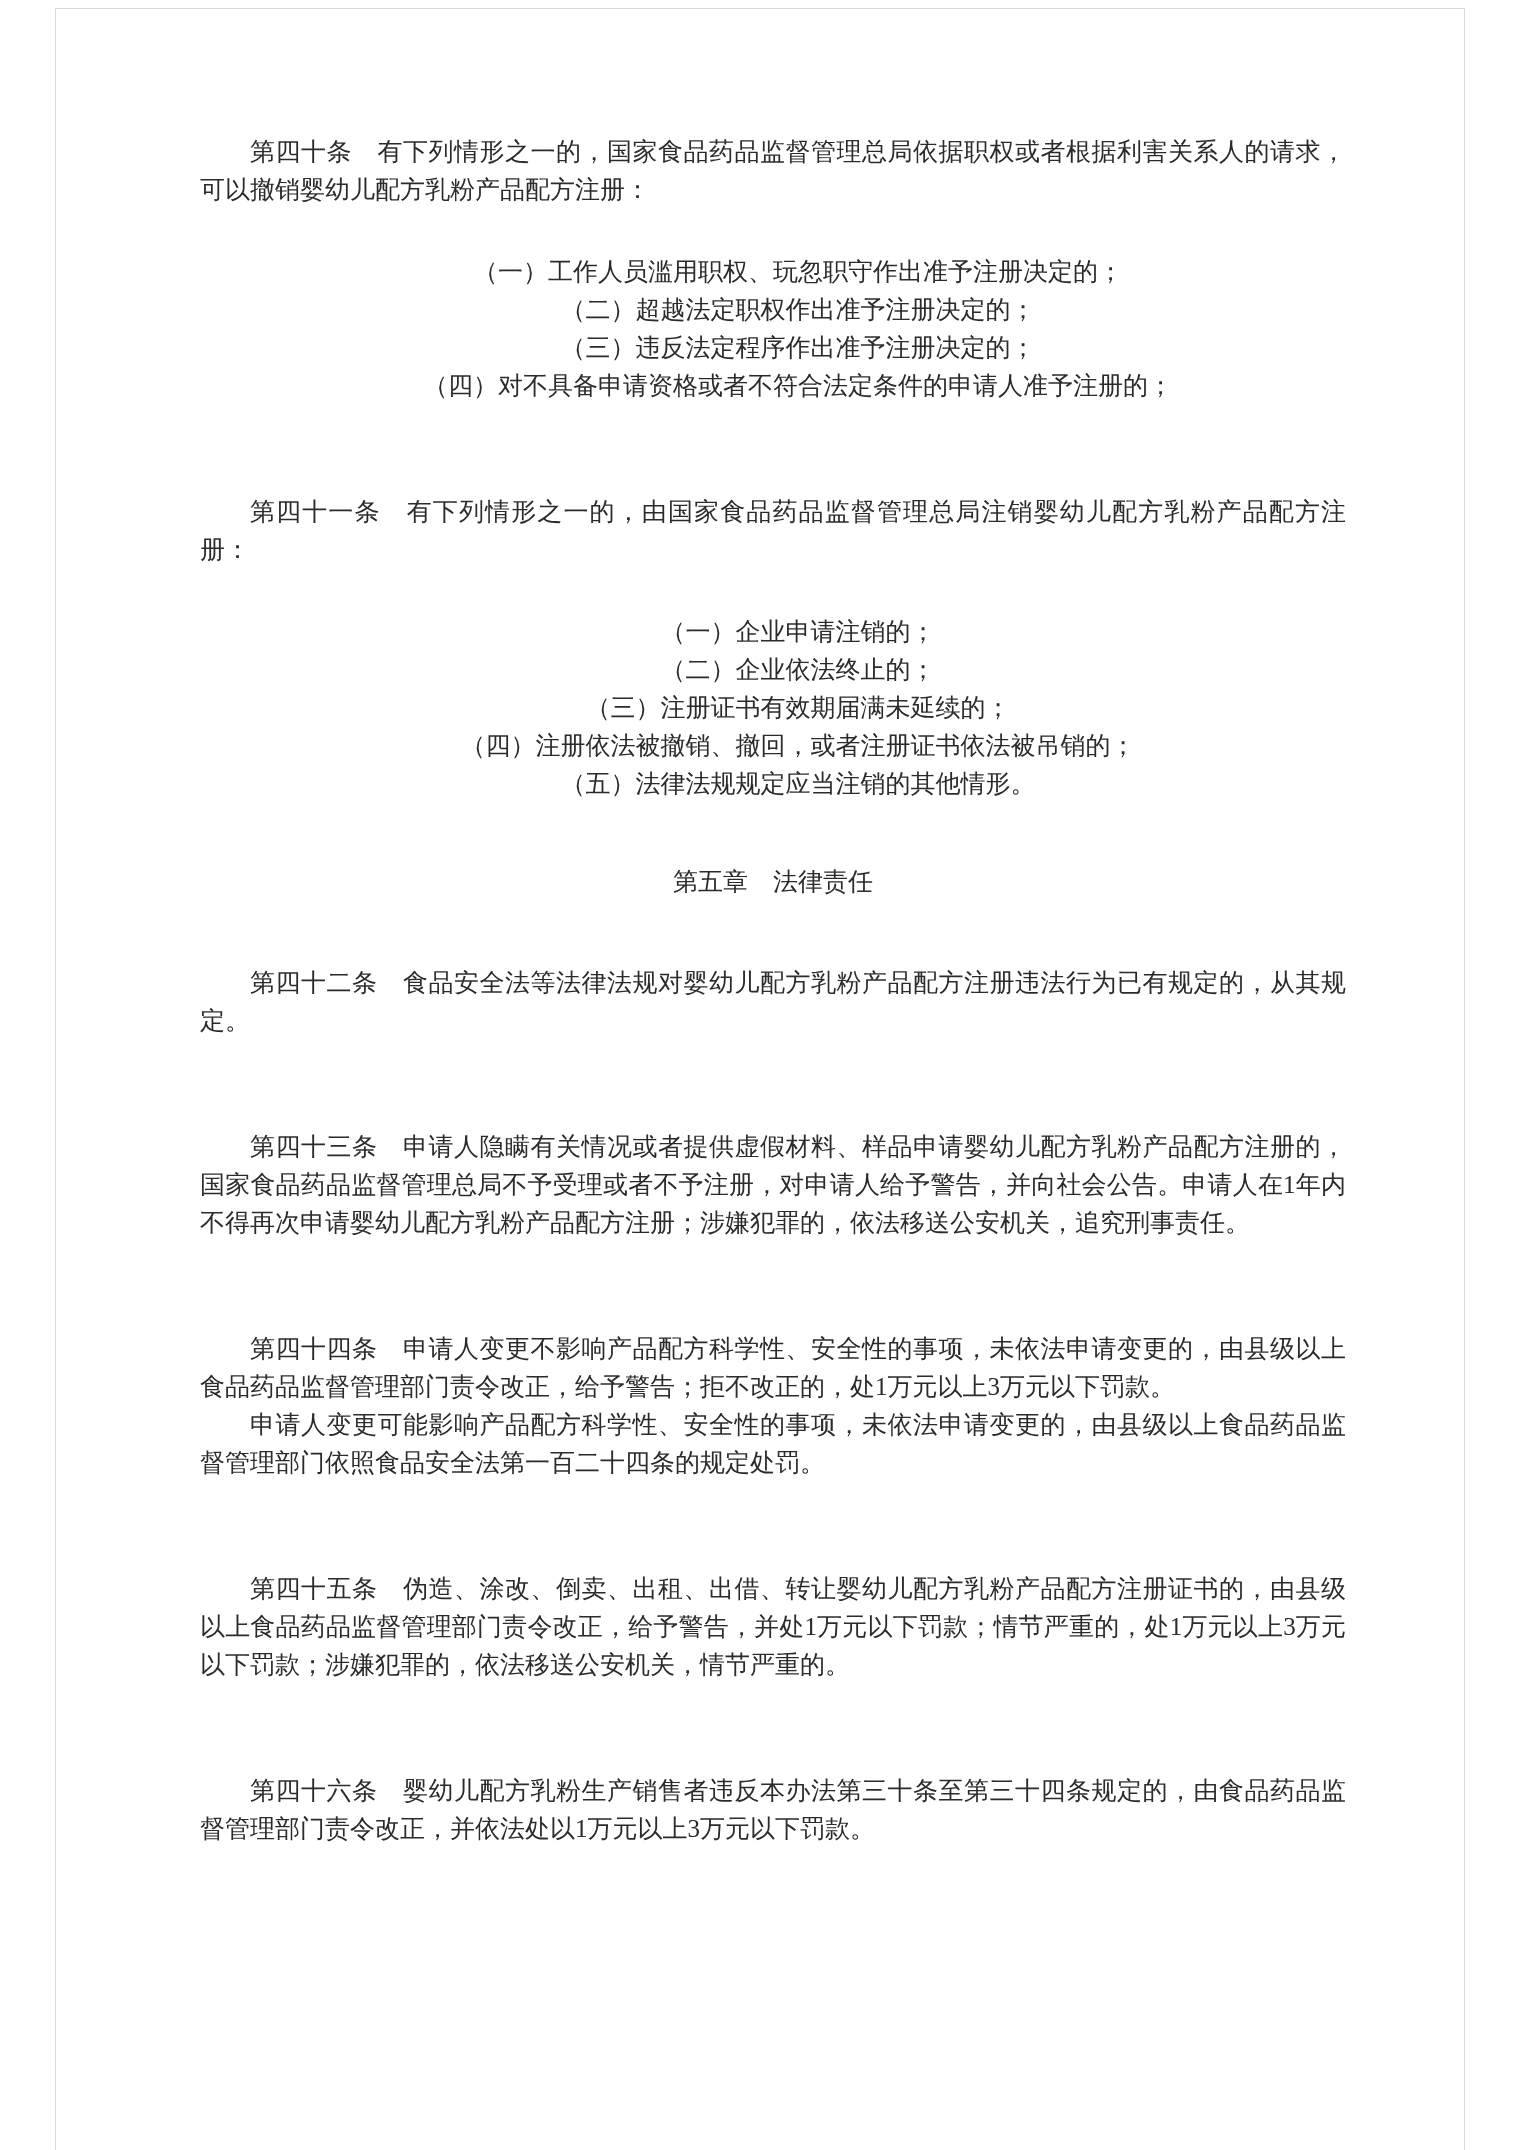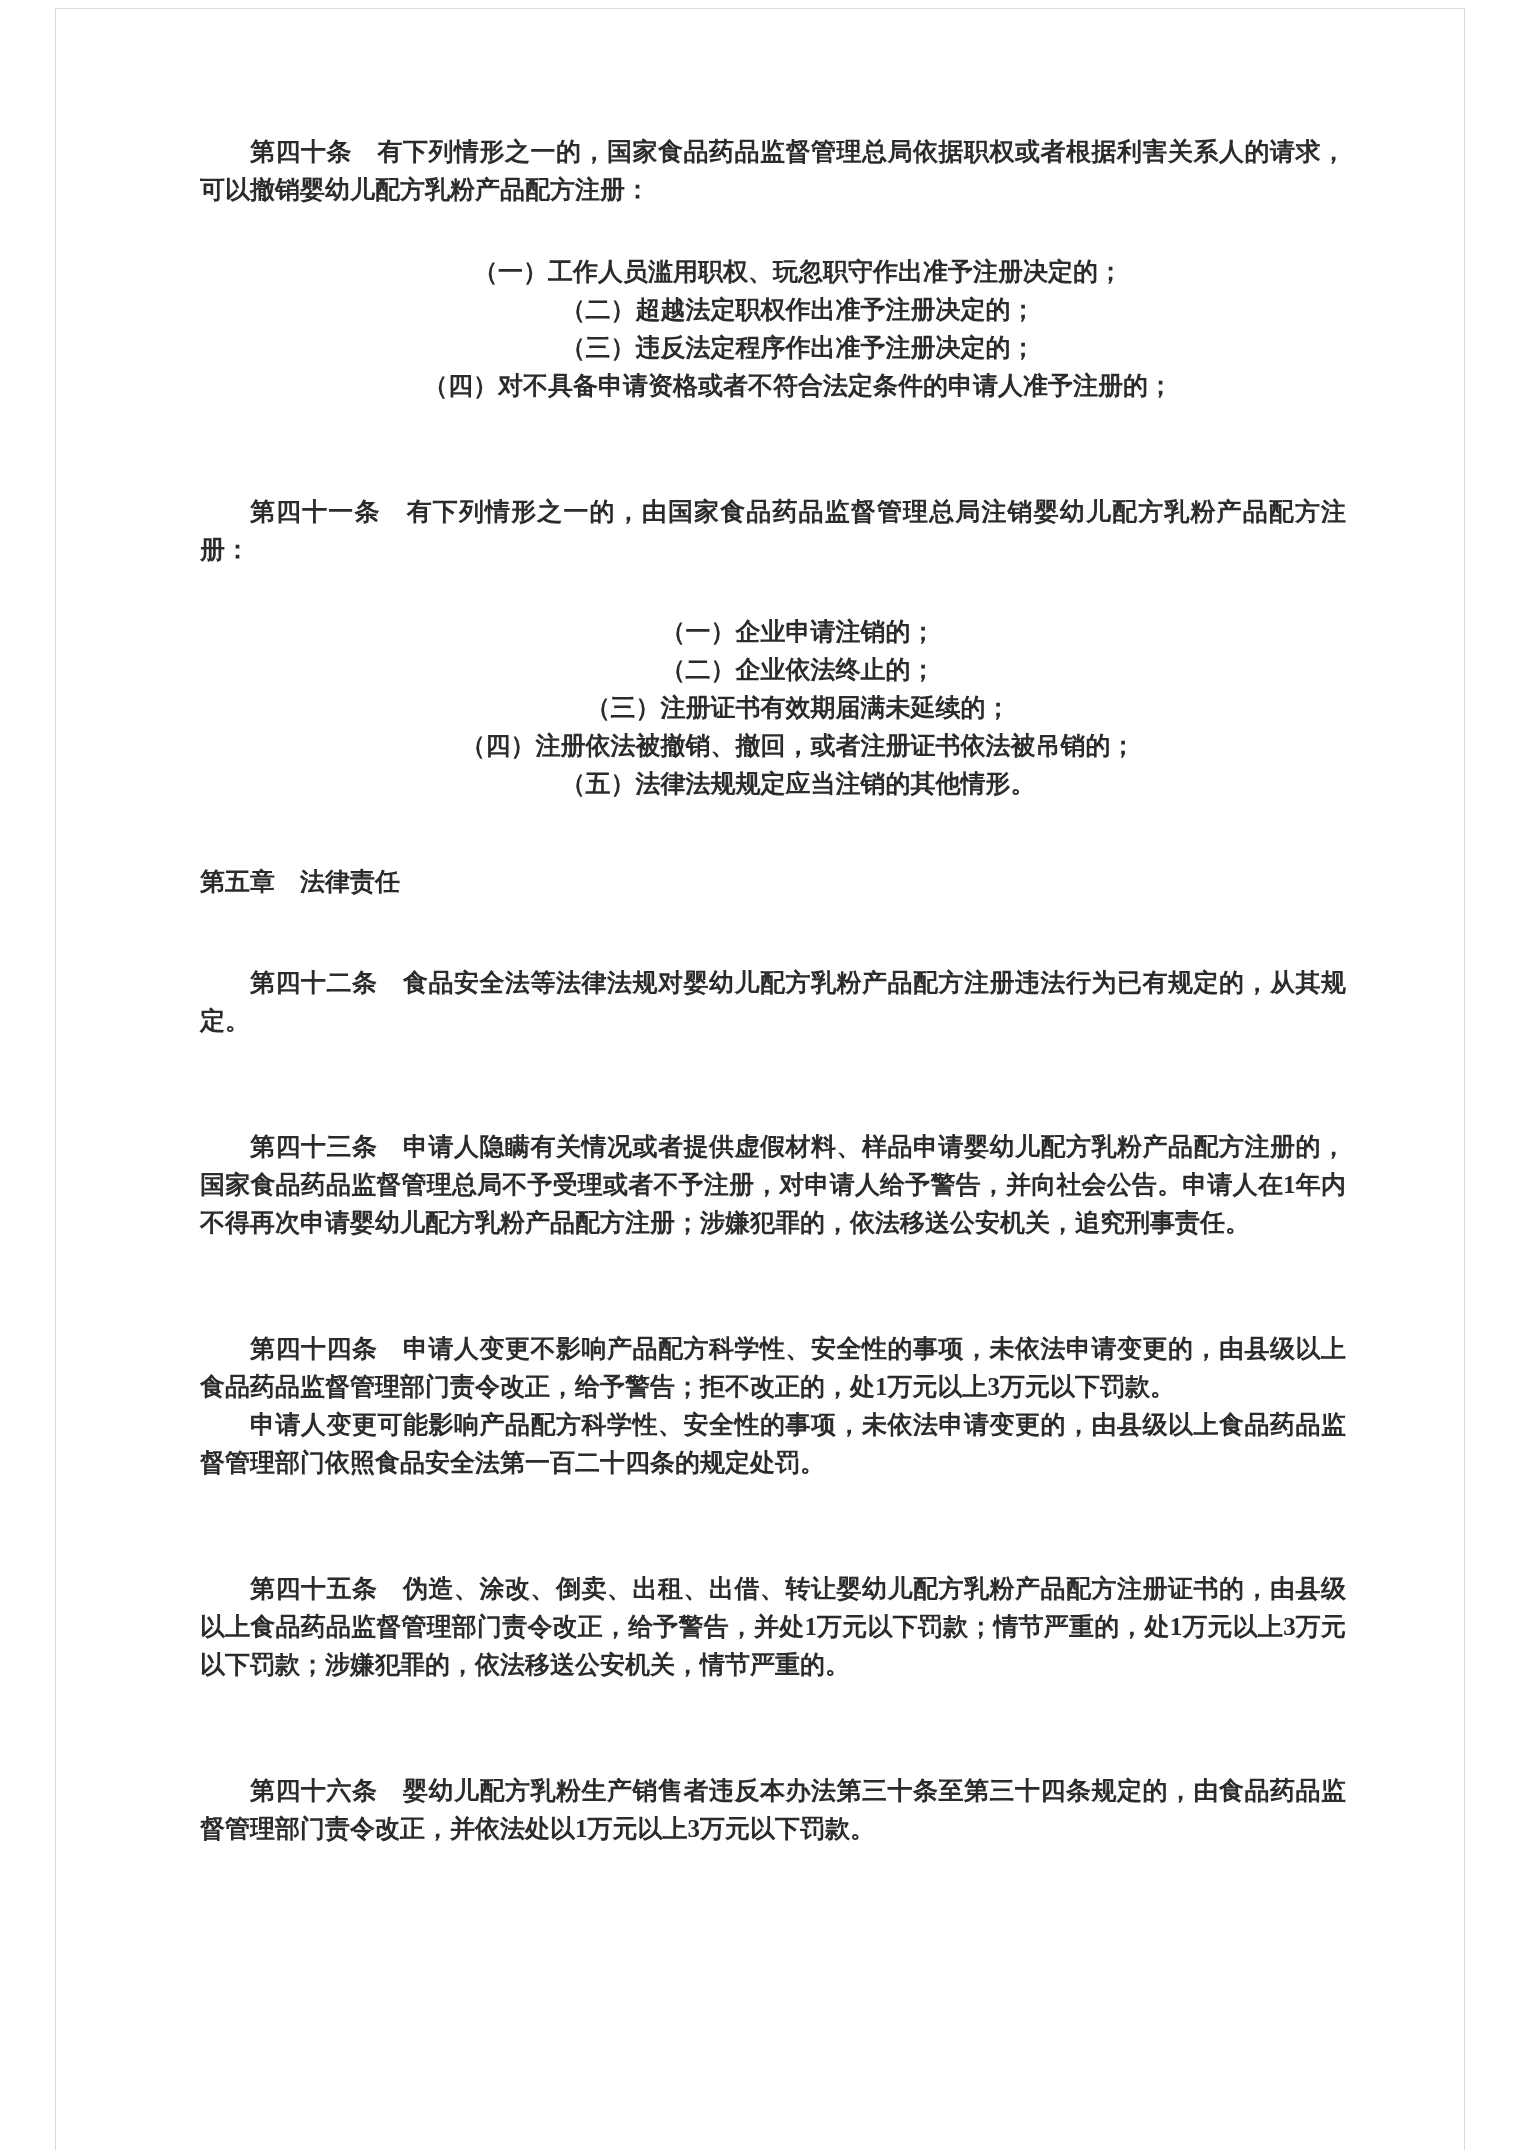--- a/index.html
+++ b/index.html
@@ -18,39 +18,38 @@
     width: 1410px;
     height: 2142px;
     background: #ffffff;
     border: 1px solid #dadada;
     border-bottom: none;
     padding: 124px 118px 40px 144px;
     font-family: "Liberation Serif", "DejaVu Serif", serif;
     font-size: 25px;
     line-height: 38px;
     color: #2b2b2b;
-    font-weight: bold;
   }
   .para {
     margin: 0;
     text-align: justify;
     text-indent: 2em;
   }
   .list {
     margin-top: 44px;
   }
   .list .para {
     text-align: center;
   }
   .block-gap {
     margin-top: 88px;
   }
   .chapter-heading {
     margin: 60px 0 0 0;
-    text-align: left;
+    text-align: center;
     text-indent: 0;
   }
   .after-heading {
     margin-top: 63px;
   }
 </style>
 </head>
 <body>
 
 <div class="page">

